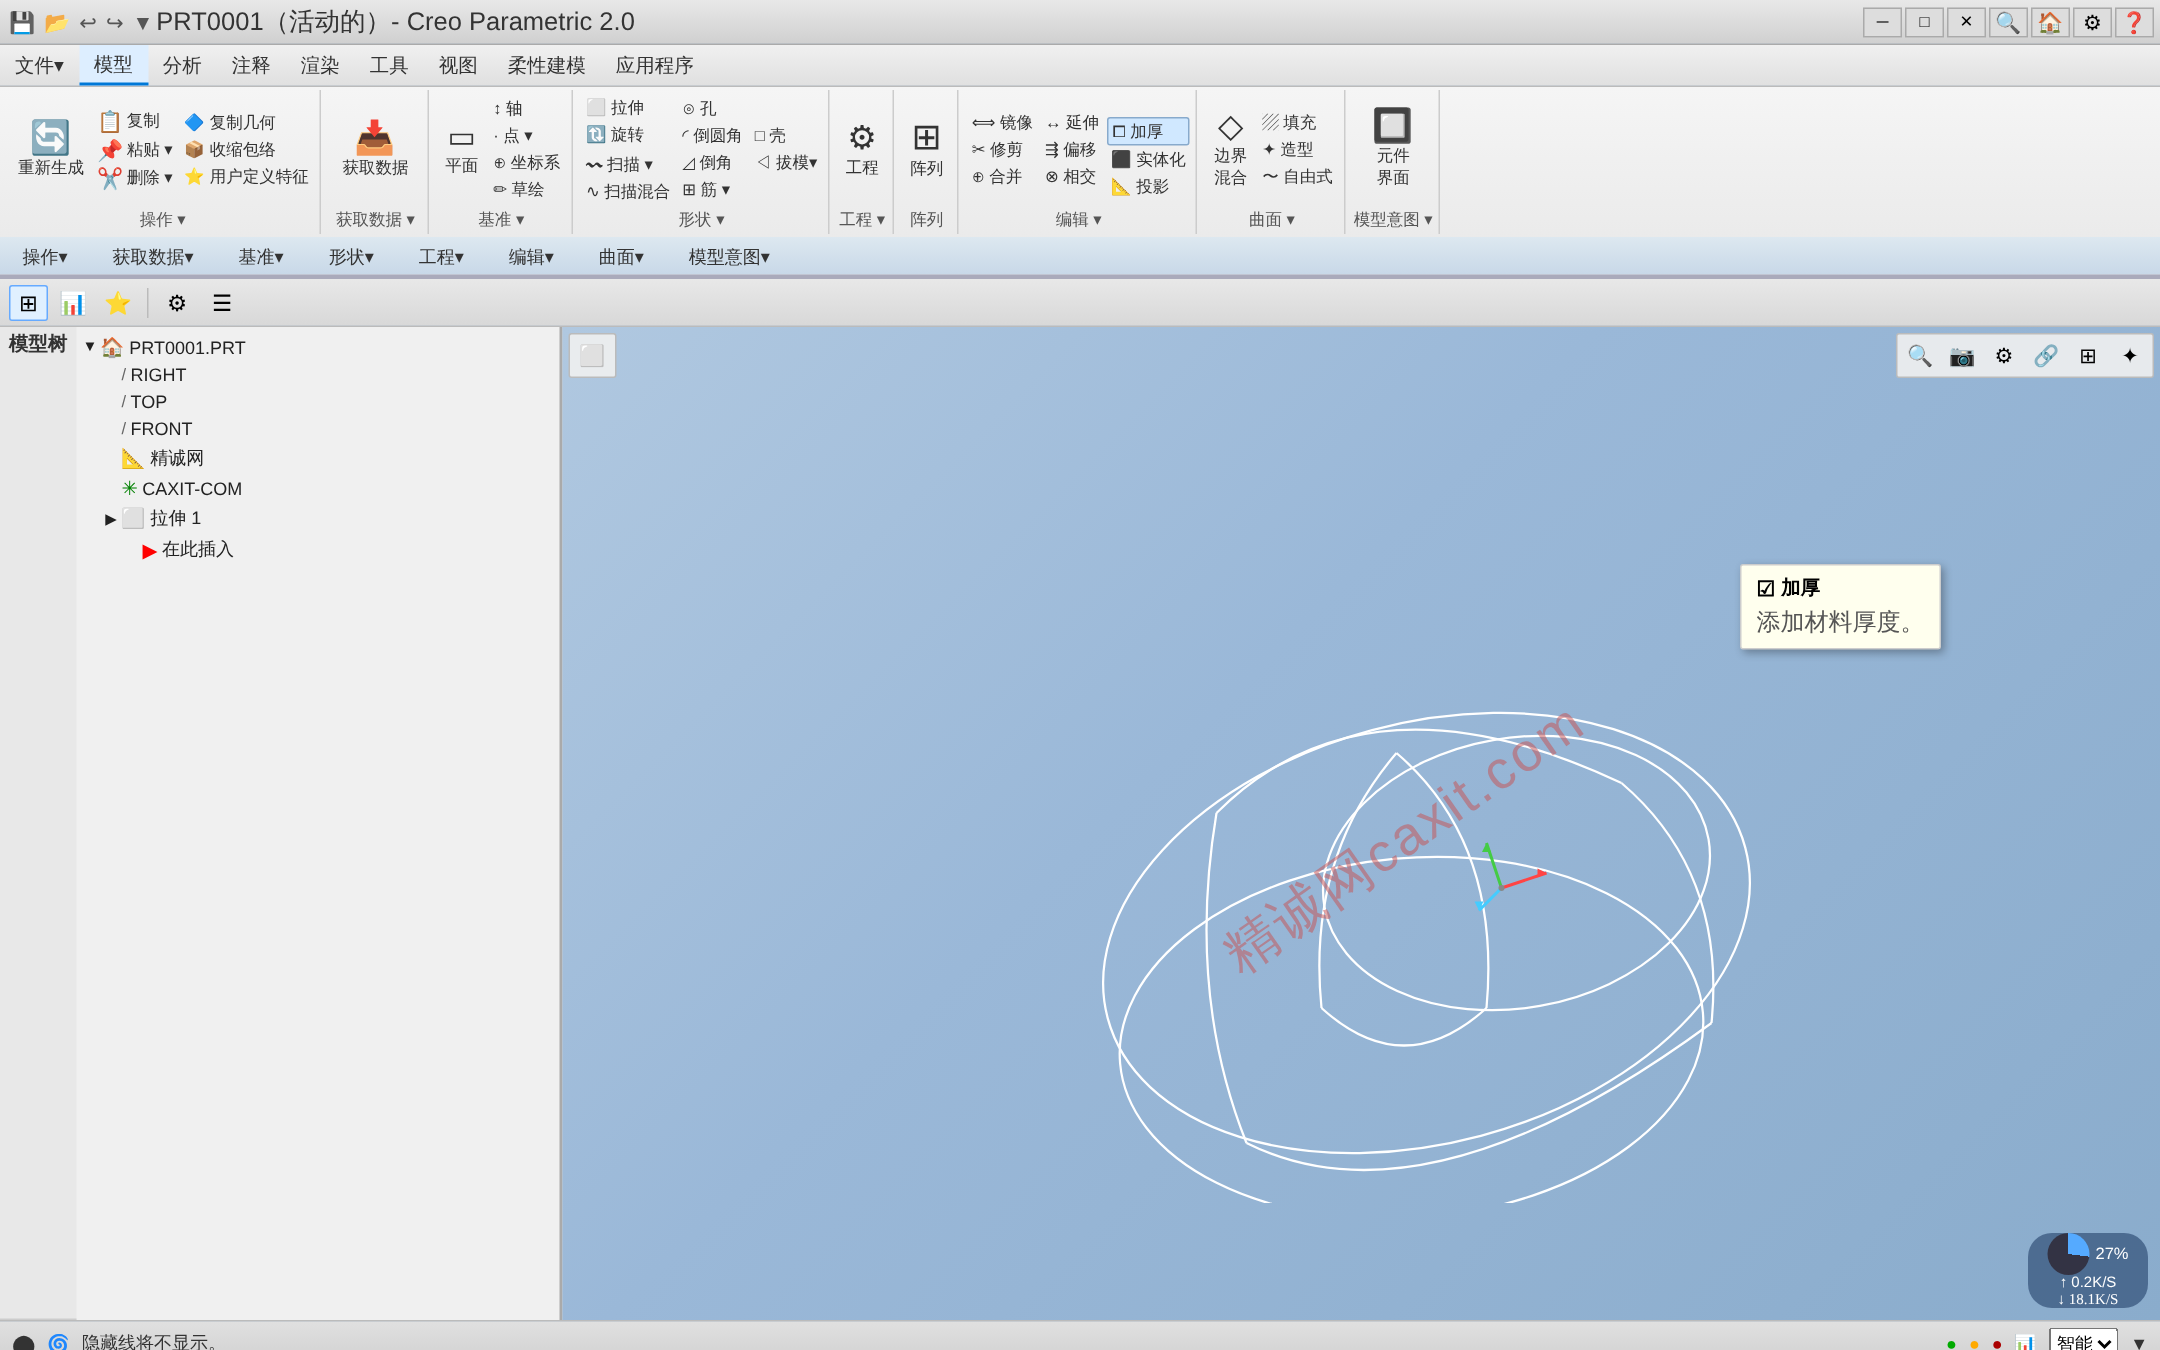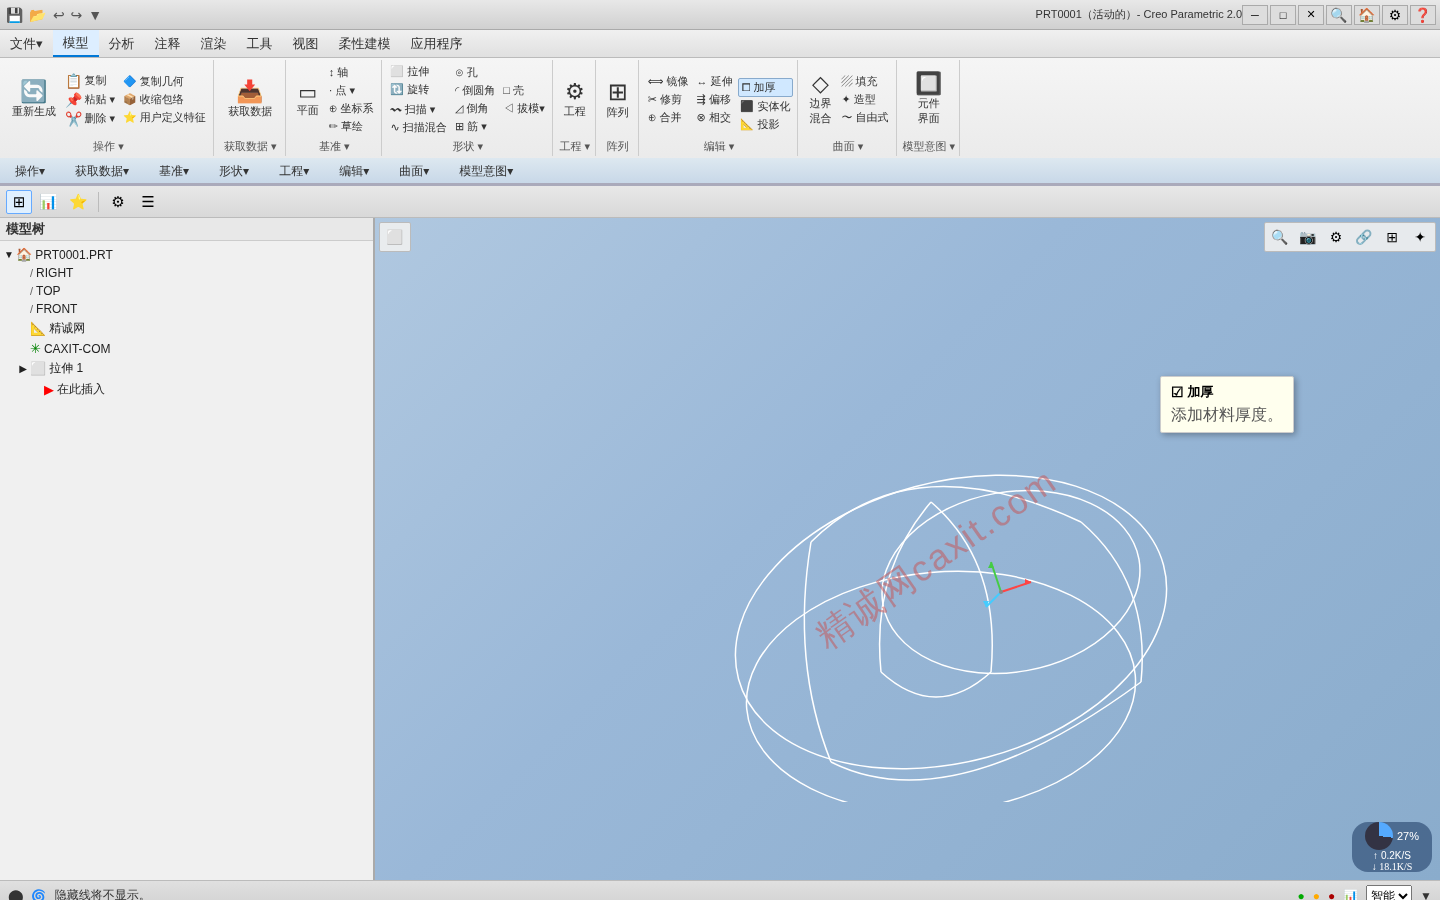--- a/index.html
+++ b/index.html
@@ -4,21 +4,21 @@
   <style>
     * { margin: 0; padding: 0; box-sizing: border-box; }
     body { width: 1440px; height: 900px; overflow: hidden; font-family: 'SimSun', 'Microsoft YaHei', sans-serif; font-size: 12px; background: #c8d8e8; }
 
     
     #titlebar {
       width: 100%; height: 30px; background: linear-gradient(to bottom, #e8e8e8, #d0d0d0);
       display: flex; align-items: center; justify-content: space-between;
       border-bottom: 1px solid #aaa; user-select: none;
     }
-    #titlebar .title { flex: 1; text-align: right; font-size: 11px; color: #333; }
+    #titlebar .title { flex: 1; text-align: left; font-size: 17px; color: #333; }
     #titlebar .win-btns { display: flex; gap: 2px; padding-right: 4px; }
     #titlebar .win-btns span {
       width: 26px; height: 20px; background: #ddd; border: 1px solid #aaa;
       display: flex; align-items: center; justify-content: center; font-size: 11px; cursor: pointer;
     }
     #titlebar .quick-access { display: flex; align-items: center; padding-left: 4px; gap: 2px; }
     #titlebar .quick-access span { font-size: 14px; cursor: pointer; color: #555; padding: 0 2px; }
 
     
     #menubar {
@@ -68,21 +68,21 @@
       border: 1px solid transparent; border-bottom: none; border-radius: 3px 3px 0 0;
       background: transparent; height: 24px; display: flex; align-items: center;
     }
 
     
     #main { display: flex; width: 100%; background: #c8d8e8; }
 
     
     #left-panel {
       width: 375px; min-width: 375px; background: #f0f0f0; border-right: 2px solid #aaa;
-      display: flex; flex-direction: column; height: calc(900px - 30px - 28px - 110px - 30px - 40px);
+      display: flex; height: calc(900px - 30px - 28px - 110px - 30px - 40px);
     }
     #model-tree-label {
       font-size: 13px; font-weight: bold; color: #333; padding: 2px 6px;
       background: #e8e8e8; border-bottom: 1px solid #ccc;
     }
     #tree-content { flex: 1; padding: 4px 0; overflow-y: auto; }
     .tree-item {
       display: flex; align-items: center; padding: 2px 4px; cursor: pointer; font-size: 12px;
       color: #222;
     }

